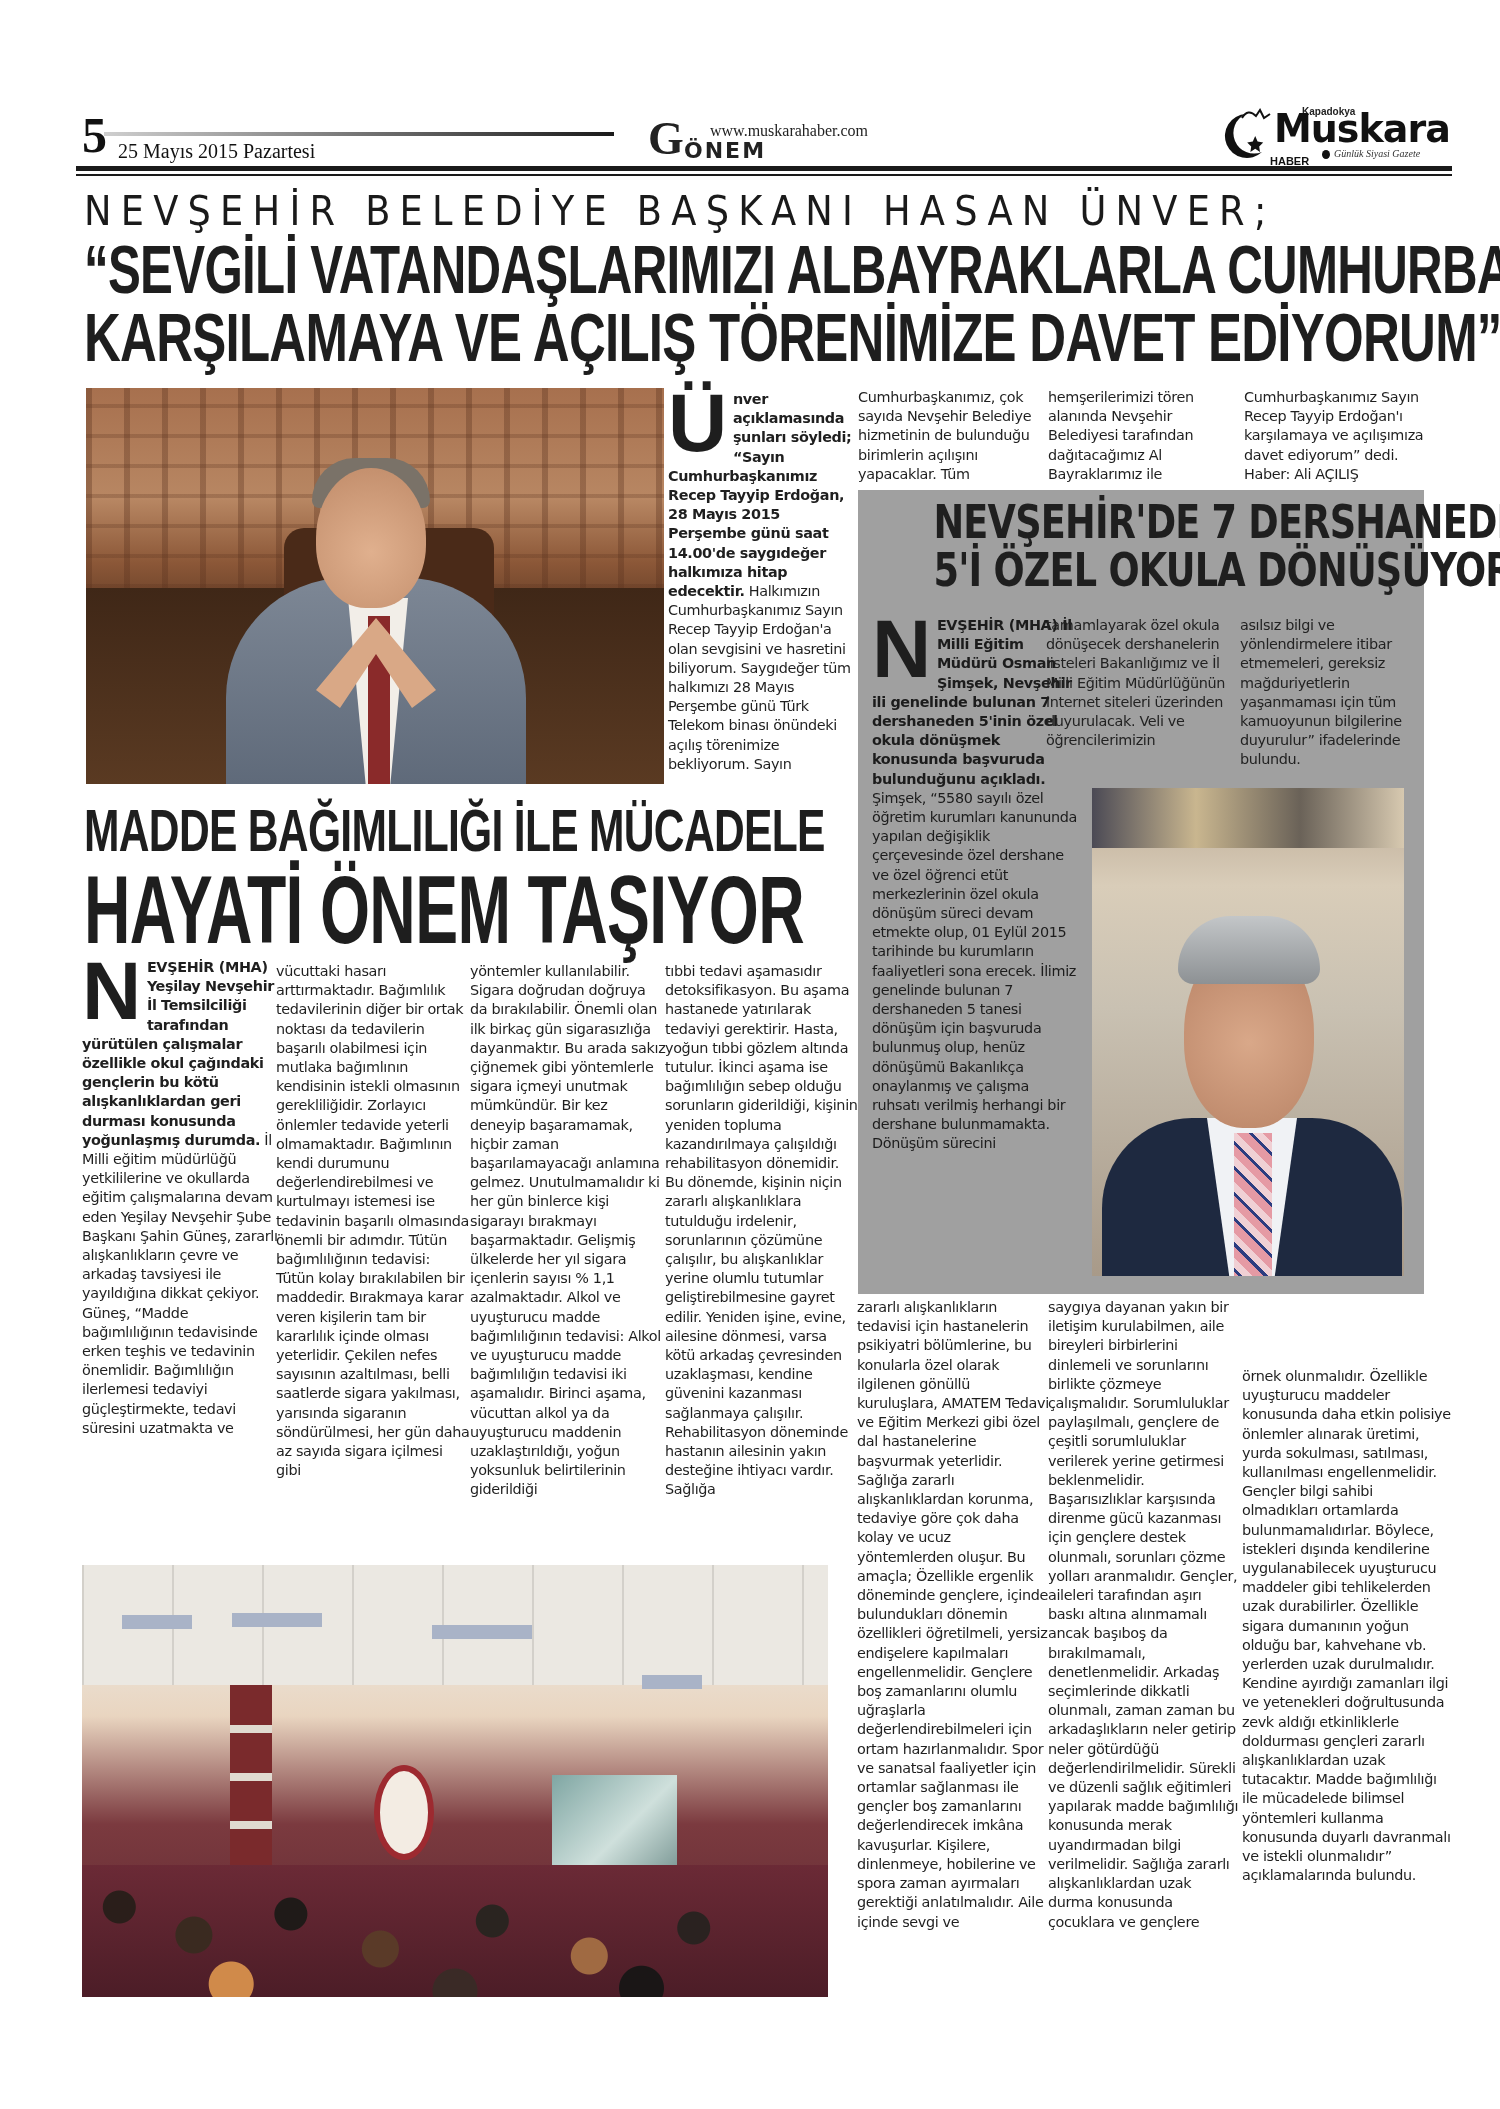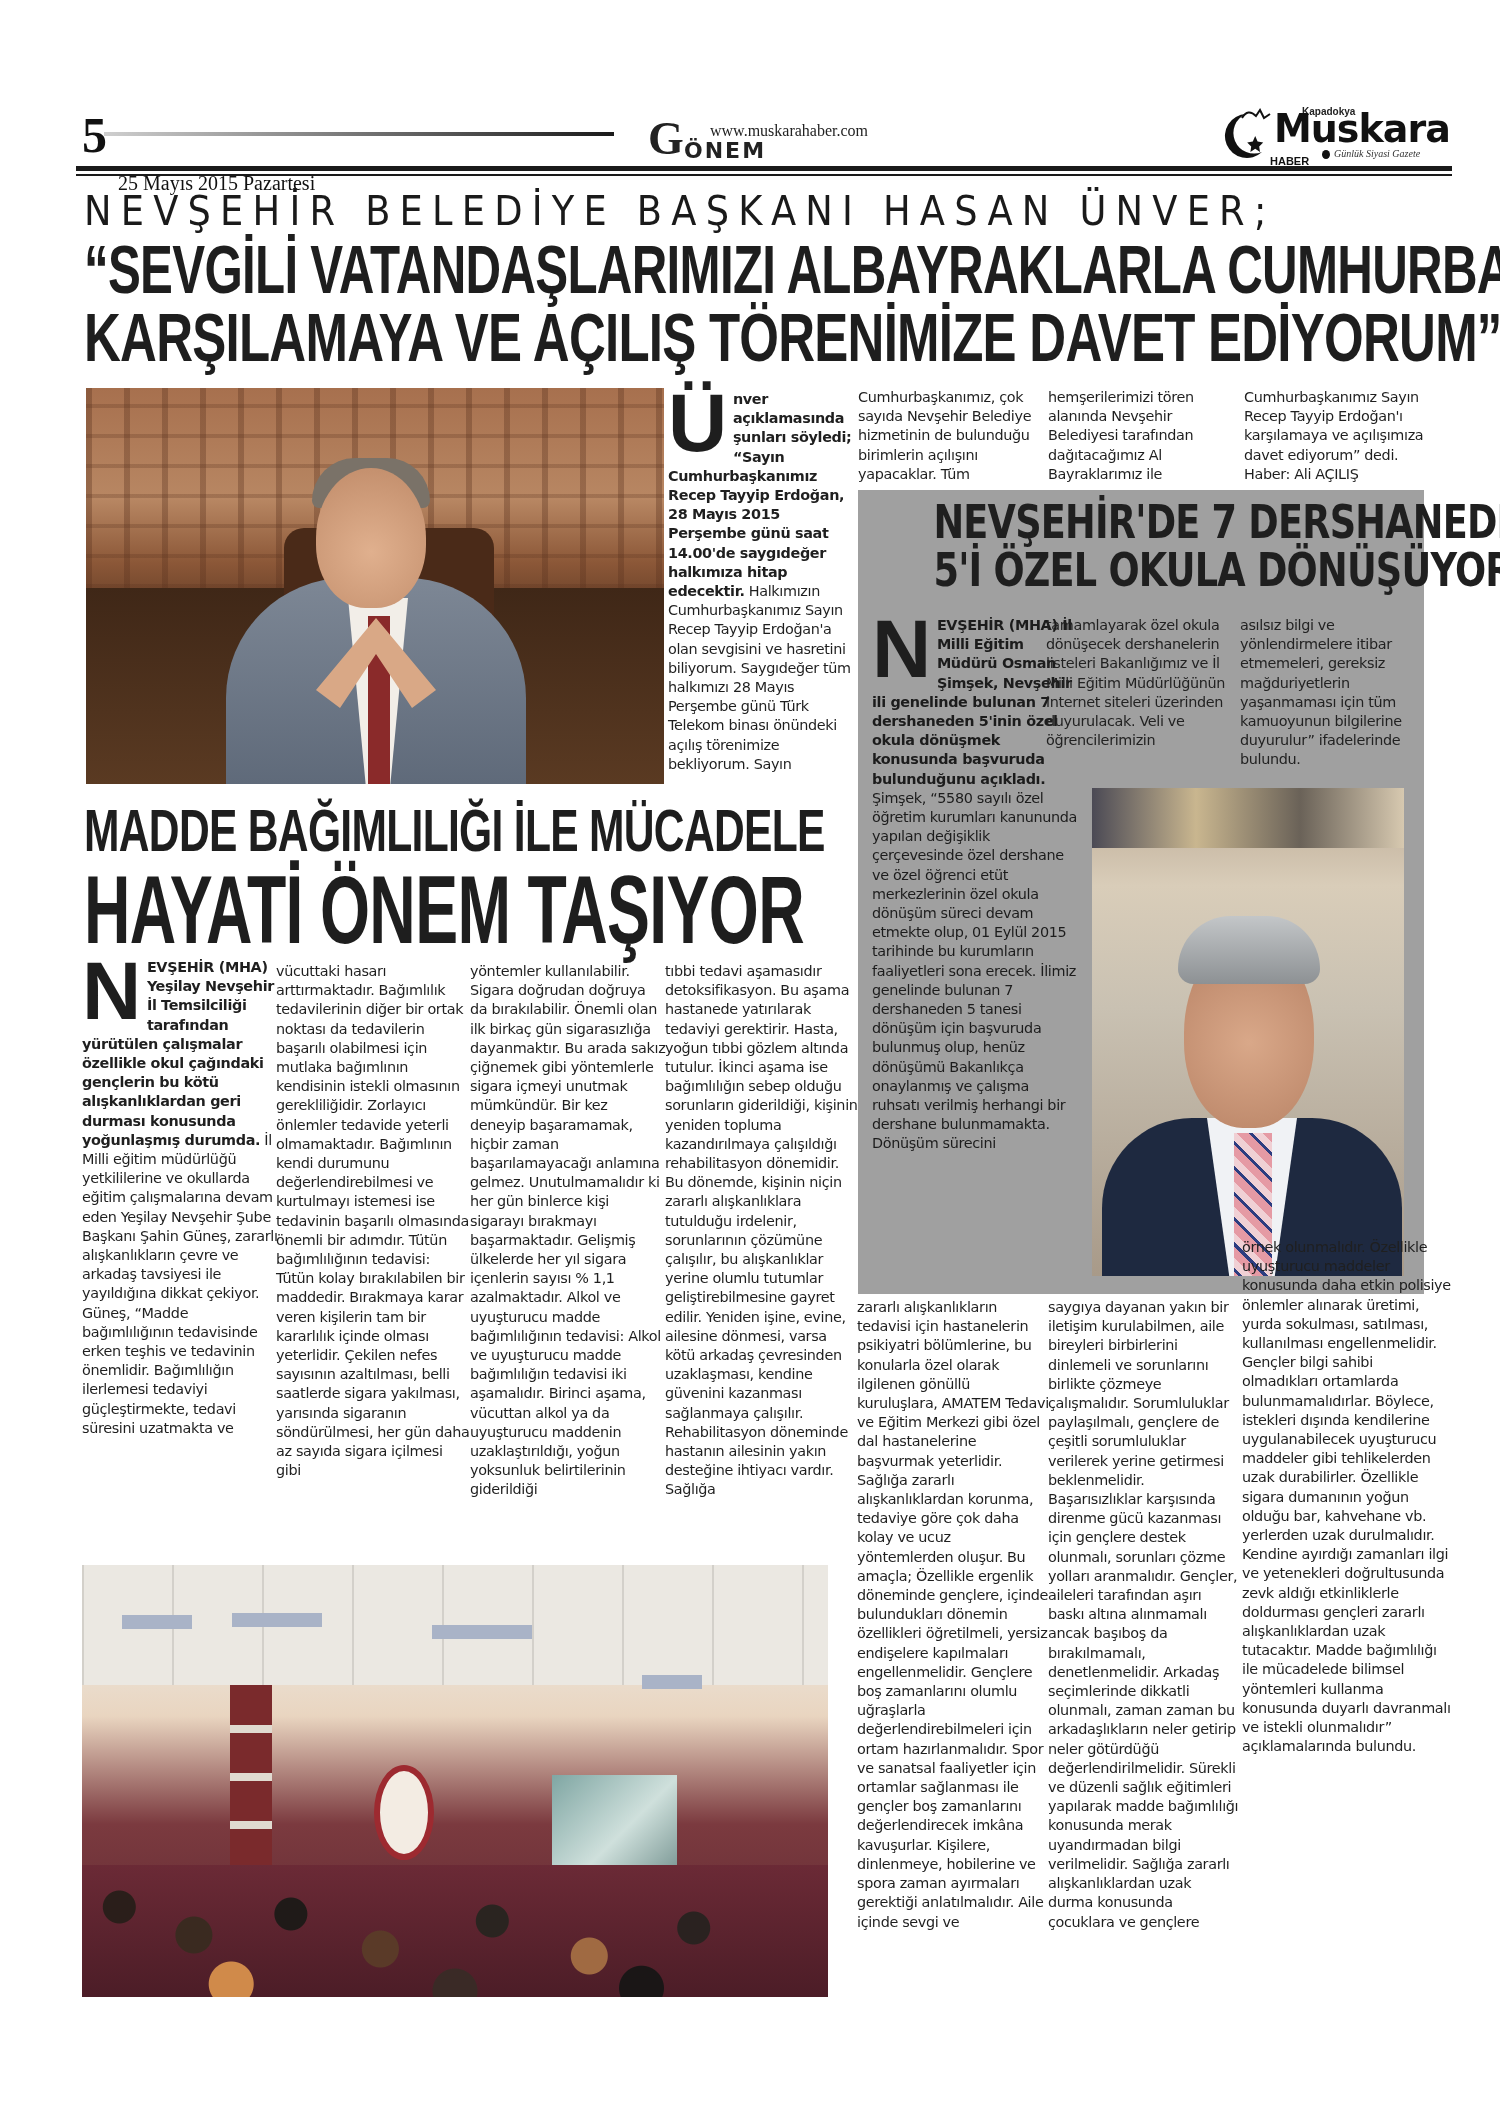--- a/index.html
+++ b/index.html
@@ -3,21 +3,21 @@
 <meta charset="utf-8">
 <style>
   * { box-sizing: border-box; margin: 0; padding: 0; }
   html, body { width: 1500px; height: 2109px; background: #ffffff; overflow: hidden; }
   body { position: relative; font-family: "Liberation Sans", sans-serif; color: #1a1a1a; }
 
   .abs { position: absolute; }
 
   
   .page-num { left: 82px; top: 110px; font-family: "Liberation Serif", serif; font-weight: bold; font-size: 50px; line-height: 50px; color: #111; }
-  .date { left: 118px; top: 140px; font-family: "Liberation Serif", serif; font-size: 20px; color: #111; margin-top: 32px; }
+  .date { left: 118px; top: 140px; font-family: "Liberation Serif", serif; font-size: 20px; color: #111; }
   .top-rule { left: 104px; top: 132px; width: 510px; height: 4px; background: linear-gradient(to right, #cfcfcf, #1a1a1a); }
   .section-g { left: 648px; top: 116px; font-family: "Liberation Serif", serif; font-weight: bold; font-size: 46px; line-height: 46px; color: #222; }
   .section-rest { left: 684px; top: 138px; font-family: "DejaVu Sans", sans-serif; font-weight: bold; font-size: 22px; letter-spacing: 2px; color: #222; }
   .site-url { left: 710px; top: 122px; font-family: "Liberation Serif", serif; font-size: 16px; color: #222; }
   .logo { left: 1212px; top: 104px; width: 240px; height: 62px; }
   .logo .kap { position: absolute; left: 90px; top: 2px; font-size: 10px; font-weight: bold; color: #222; }
   .logo .mus { position: absolute; left: 62px; top: 4px; font-family: "DejaVu Sans", sans-serif; font-weight: bold; font-size: 38px; letter-spacing: -1px; color: #111; line-height: 40px; transform: scaleY(1.05); }
   .logo .hab { position: absolute; left: 58px; top: 44px; font-size: 11px; font-weight: bold; color: #111; margin-top: 7px; }
   .logo .dot { position: absolute; left: 110px; top: 46px; width: 8px; height: 9px; border-radius: 50%; background: #111; }
   .logo .tag { position: absolute; left: 122px; top: 44px; font-family: "Liberation Serif", serif; font-style: italic; font-size: 10px; color: #333; }
@@ -86,21 +86,21 @@
 
   
   .madde-hl1 { left: 84px; top: 796px; font-size: 60px; transform: scaleX(0.71); }
   .madde-hl2 { left: 84px; top: 862px; font-size: 96px; line-height: 96px; transform: scaleX(0.67); }
   .madde-c1 { left: 82px; top: 958px; width: 196px; }
   .madde-c2 { left: 276px; top: 962px; width: 194px; }
   .madde-c3 { left: 470px; top: 962px; width: 196px; }
   .madde-c4 { left: 665px; top: 962px; width: 196px; }
   .madde-c5 { left: 857px; top: 1298px; width: 192px; }
   .madde-c6 { left: 1048px; top: 1298px; width: 192px; }
-  .madde-c7 { left: 1242px; top: 1238px; width: 210px; }
+  .madde-c7 { left: 1242px; top: 1367px; width: 210px; }
 </style>
 </head>
 <body>
 
 <div class="abs page-num">5</div>
 <div class="abs top-rule"></div>
 <div class="abs date">25 Mayıs 2015 Pazartesi</div>
 <div class="abs section-g">G</div>
 <div class="abs site-url">www.muskarahaber.com</div>
 <div class="abs section-rest">ÖNEM</div>

